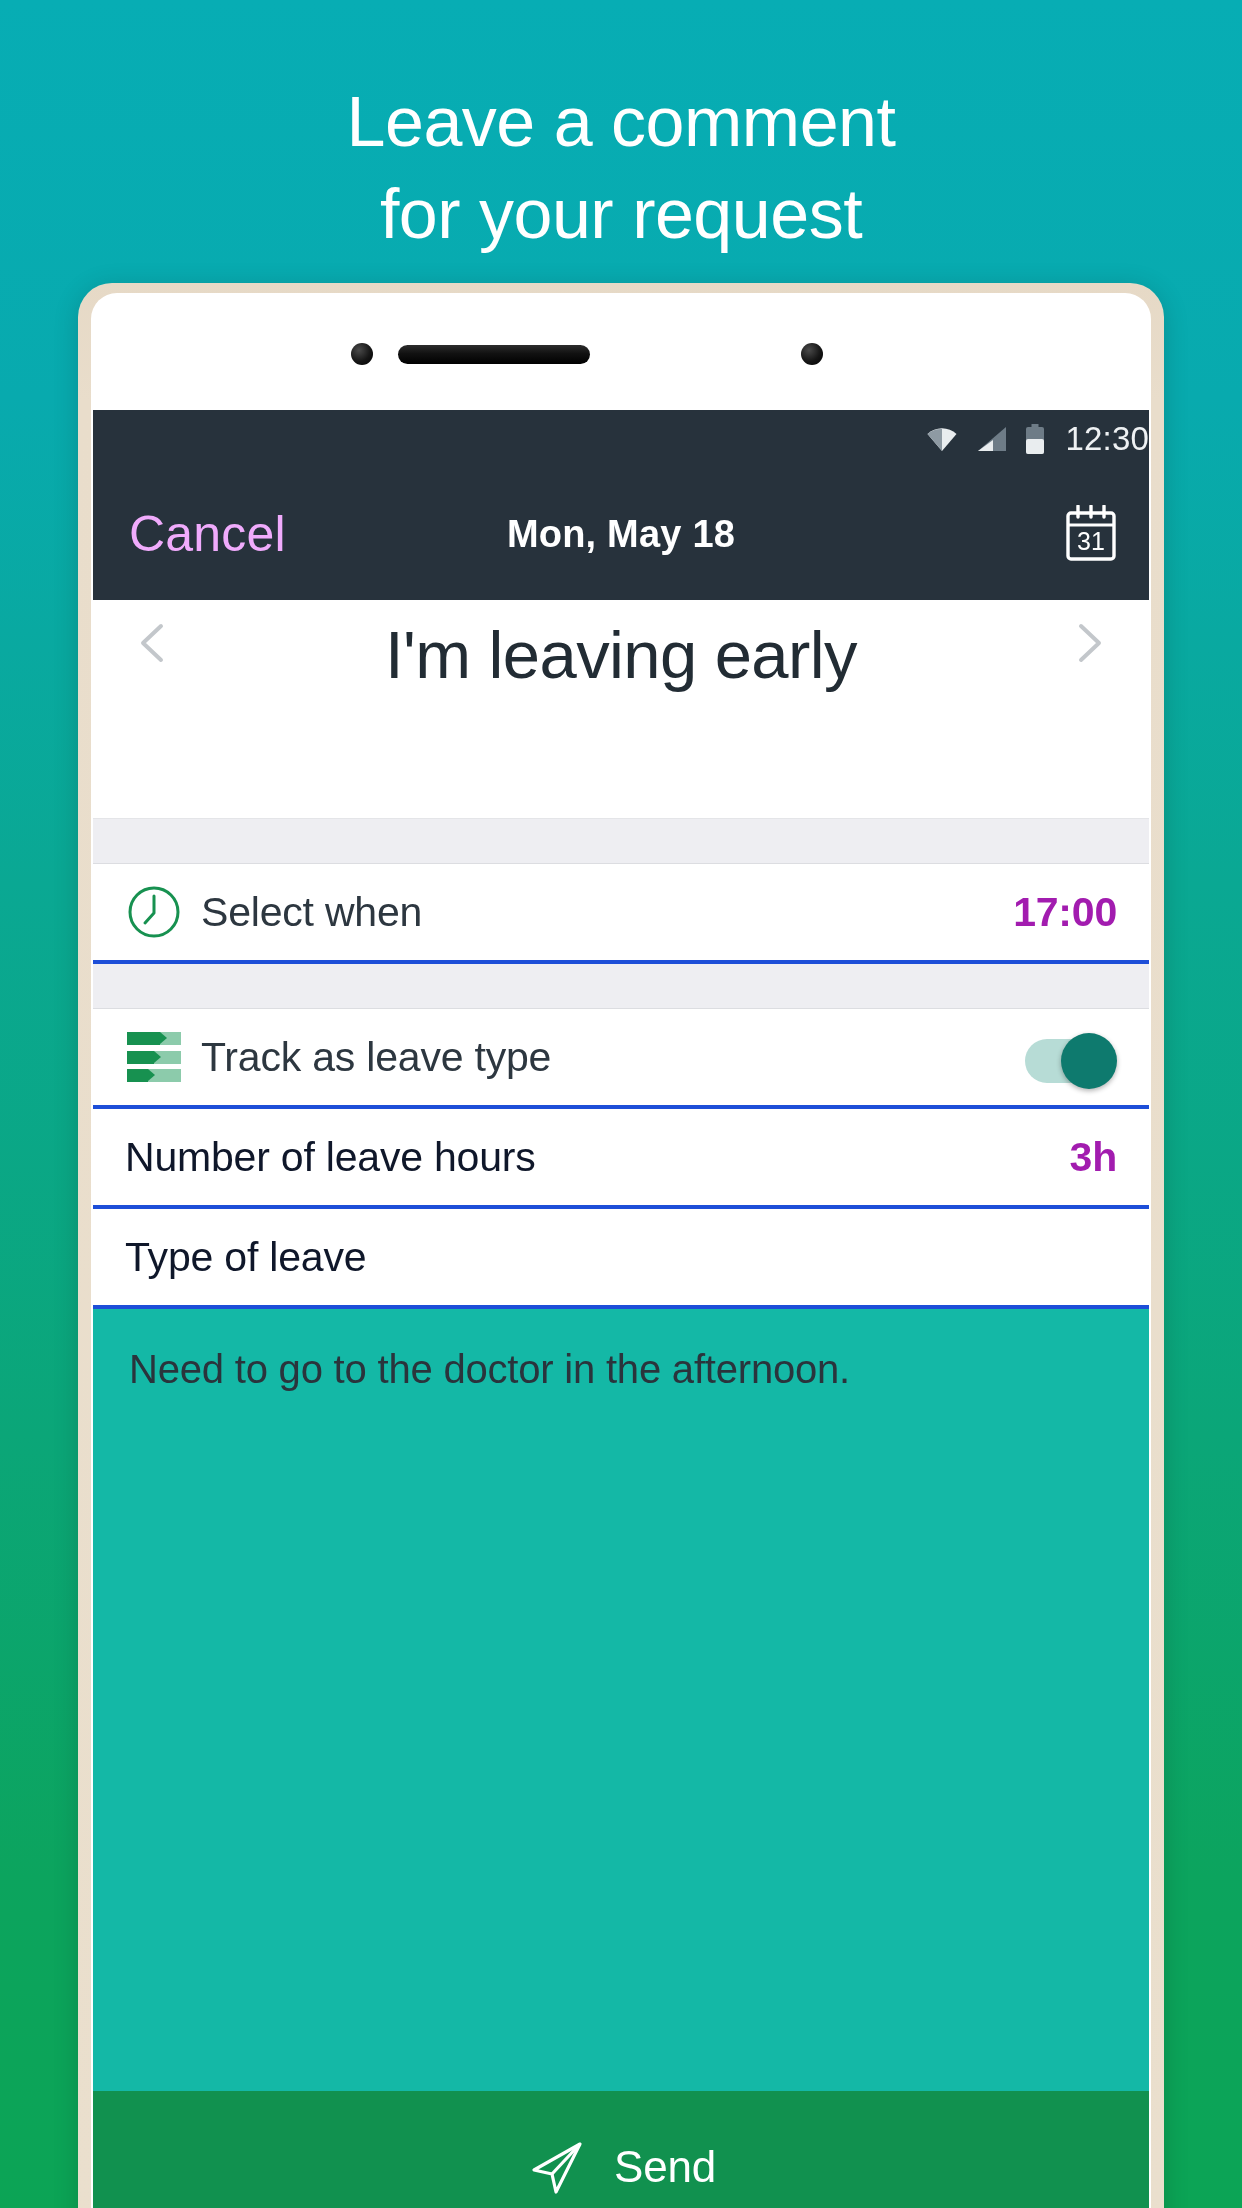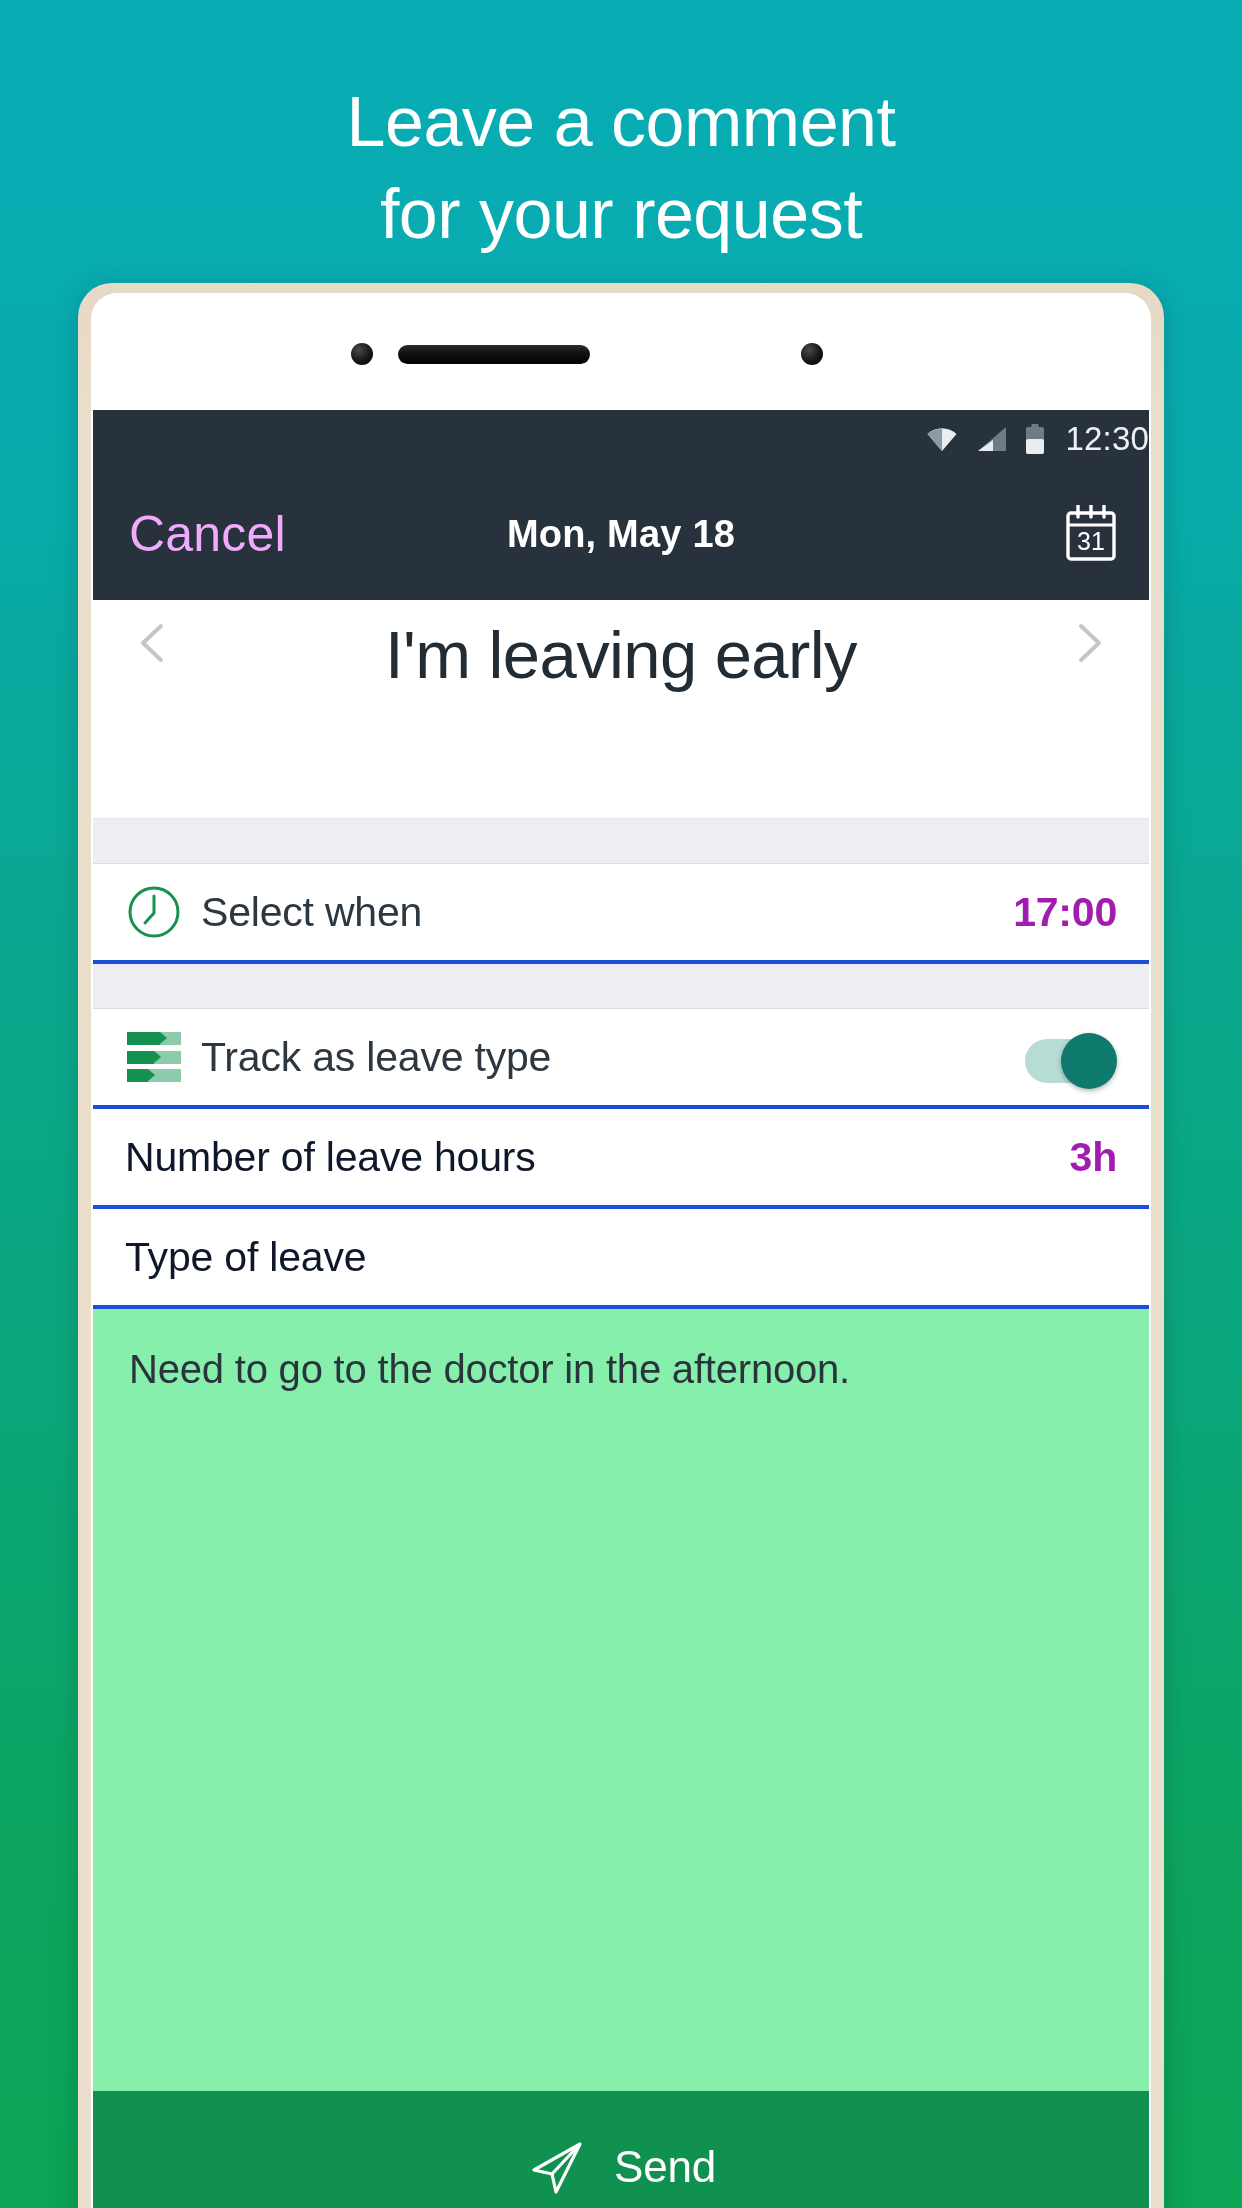--- a/index.html
+++ b/index.html
@@ -295,21 +295,21 @@
     right: -7px; top: 0;
     width: 0; height: 0;
     border-top: 6.5px solid transparent;
     border-bottom: 6.5px solid transparent;
     border-left: 7px solid #179150;
   }
 
   
   .comment-area {
     flex: 1;
-    background: #86efac;
+    background: #14b8a6;
     padding: 34px 36px 0 36px;
     font-size: 40px;
     line-height: 1.30;
     color: #2a343c;
     letter-spacing: -0.2px;
     overflow: hidden;
   }
   .comment-area p { margin: 0; }
 
   

